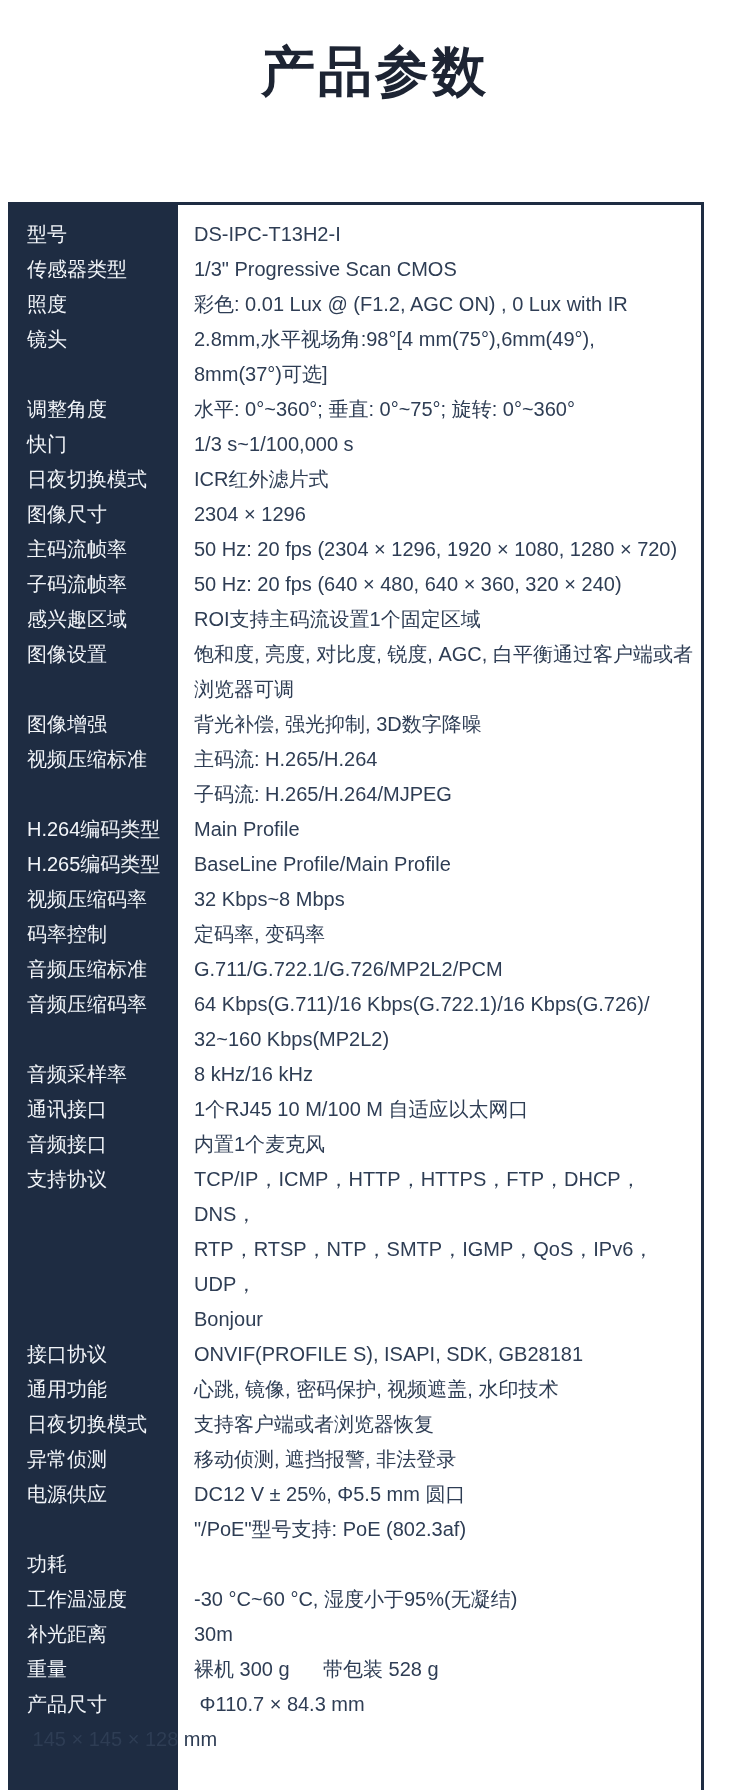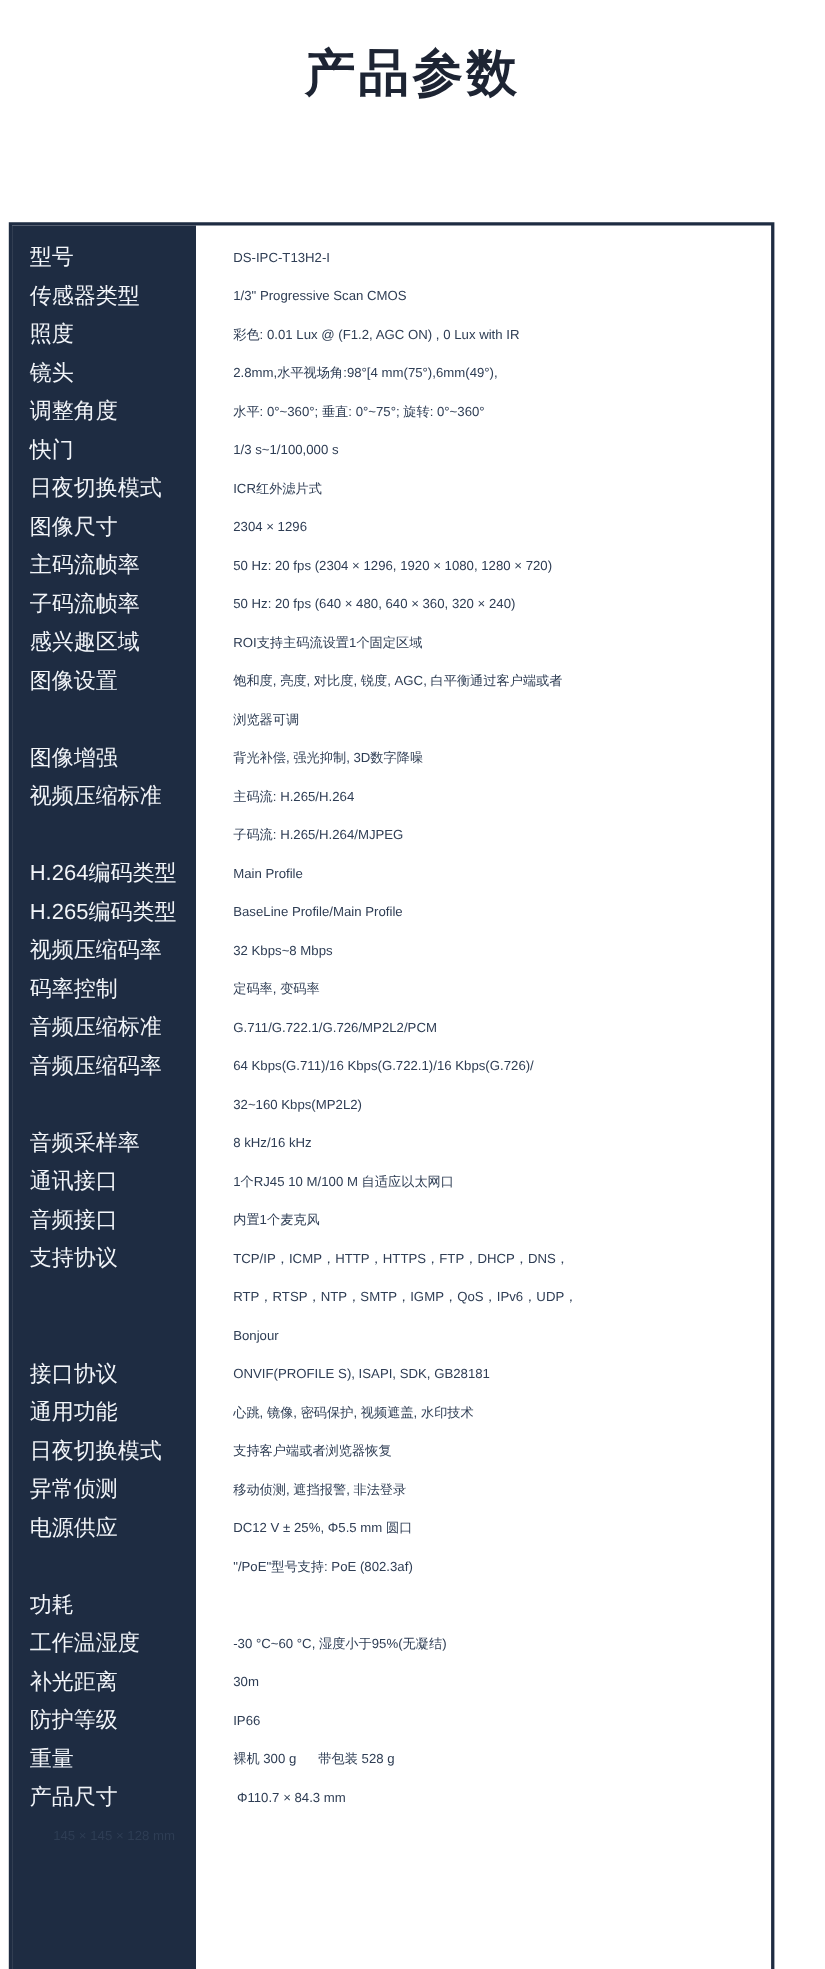--- a/index.html
+++ b/index.html
@@ -6,21 +6,21 @@
   .page {
     position:relative;
     width:750px; height:1790px;
     background:#ffffff;
     font-family:"Liberation Sans","DejaVu Sans",sans-serif;
     overflow:hidden;
   }
   .title {
     padding-top:36px;
     text-align:center;
-    font-size:46px;
+    font-size:54px;
     font-weight:700;
     letter-spacing:3px;
     color:#1d2433;
   }
   .spec-table {
     position:absolute;
     left:8px; top:170px;
     width:696px; height:1608px;
     box-sizing:border-box;
     border:3px solid #1e2c42;
@@ -34,24 +34,24 @@
     flex:0 0 167px;
     box-sizing:border-box;
     padding-left:16px;
     color:#f2f5f9;
     font-size:20px;
     line-height:35px;
     white-space:nowrap;
   }
   .row-value {
     flex:1;
-    padding-left:34px;
+    padding-left:16px;
     padding-right:6px;
     color:#2e3d54;
-    font-size:12px;
+    font-size:20px;
     line-height:35px;
   }
   .value-line {
     min-height:35px;
     white-space:pre-wrap;
   }
 </style>
 </head>
 <body>
 
@@ -73,20 +73,21 @@
       <div class="row">
         <div class="row-label">照度</div>
         <div class="row-value">
           <div class="value-line">彩色: 0.01 Lux @ (F1.2, AGC ON) , 0 Lux with IR</div>
         </div>
       </div>
       <div class="row">
         <div class="row-label">镜头</div>
         <div class="row-value">
           <div class="value-line">2.8mm,水平视场角:98°[4 mm(75°),6mm(49°),</div>
+          <div class="value-line">8mm(37°)可选]</div>
         </div>
       </div>
       <div class="row">
         <div class="row-label">调整角度</div>
         <div class="row-value">
           <div class="value-line">水平: 0°~360°; 垂直: 0°~75°; 旋转: 0°~360°</div>
         </div>
       </div>
       <div class="row">
         <div class="row-label">快门</div>
@@ -244,26 +245,20 @@
       <div class="row">
         <div class="row-label">工作温湿度</div>
         <div class="row-value">
           <div class="value-line">-30 °C~60 °C, 湿度小于95%(无凝结)</div>
         </div>
       </div>
       <div class="row">
         <div class="row-label">补光距离</div>
         <div class="row-value">
           <div class="value-line">30m</div>
-        </div>
-      </div>
-      <div class="row">
-        <div class="row-label">防护等级</div>
-        <div class="row-value">
-          <div class="value-line">IP66</div>
         </div>
       </div>
       <div class="row">
         <div class="row-label">重量</div>
         <div class="row-value">
           <div class="value-line">裸机 300 g      带包装 528 g</div>
         </div>
       </div>
       <div class="row">
         <div class="row-label">产品尺寸</div>

